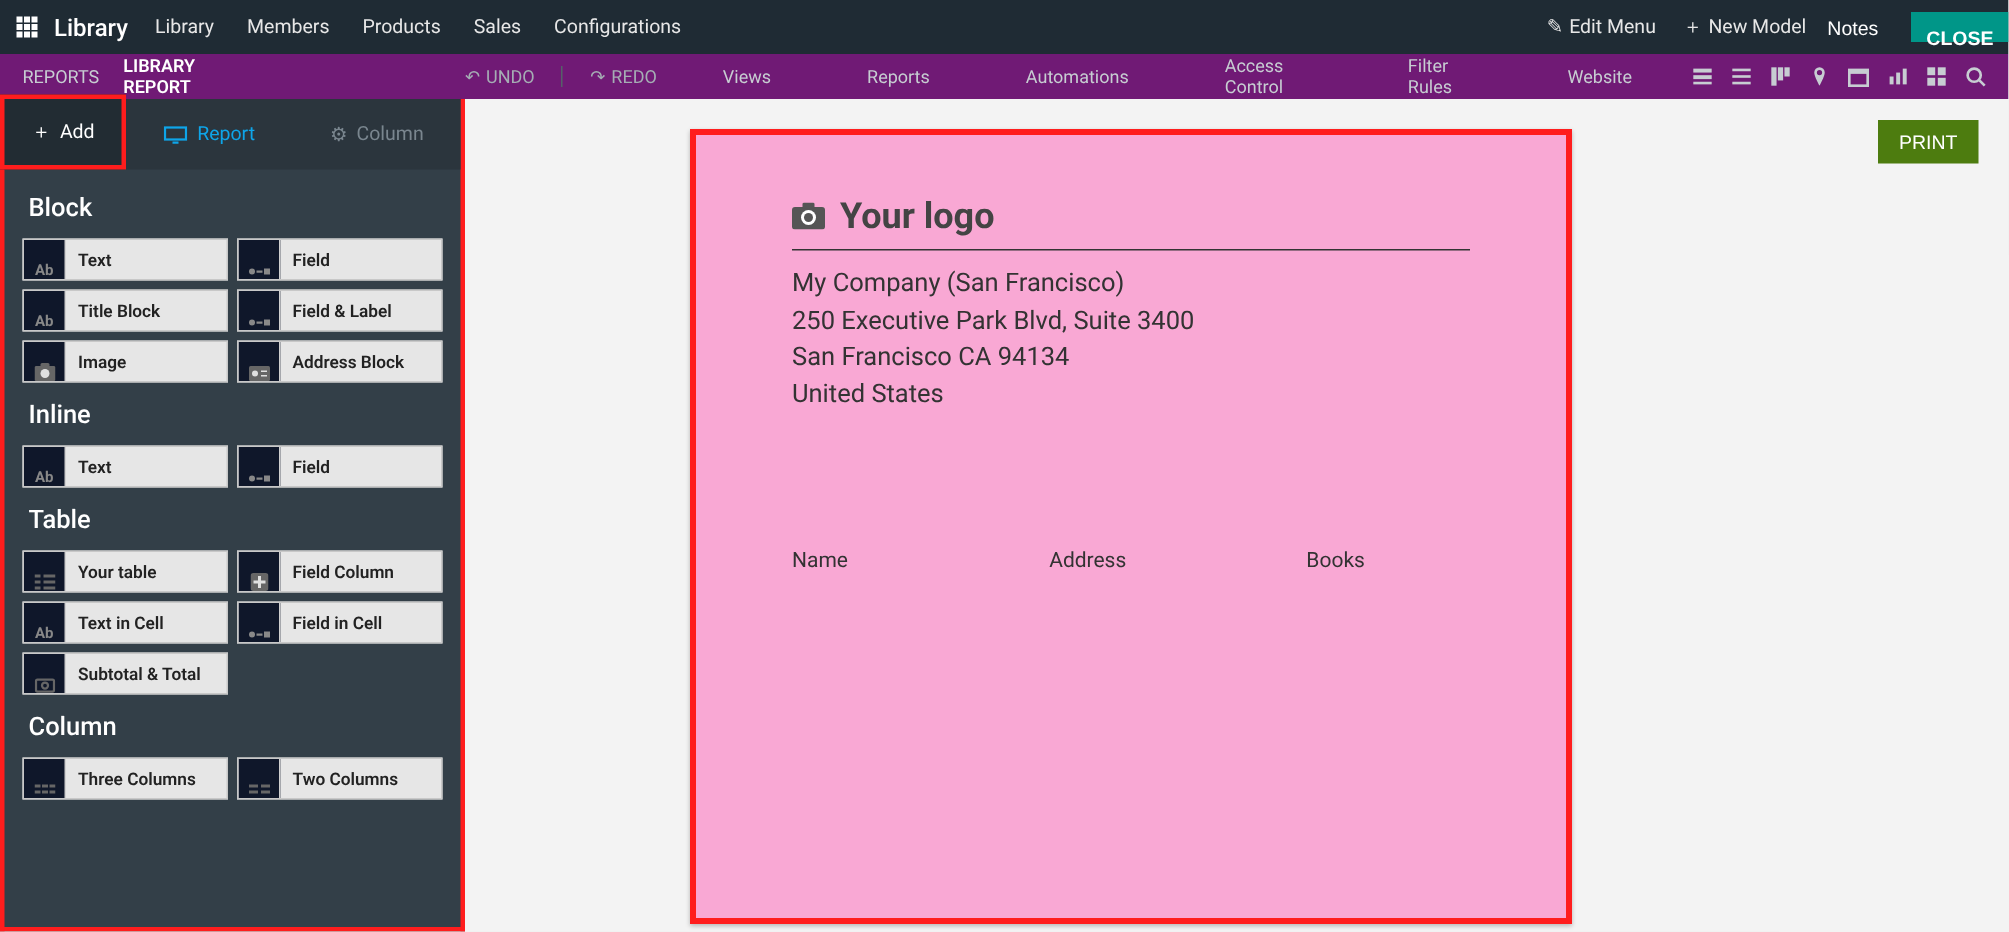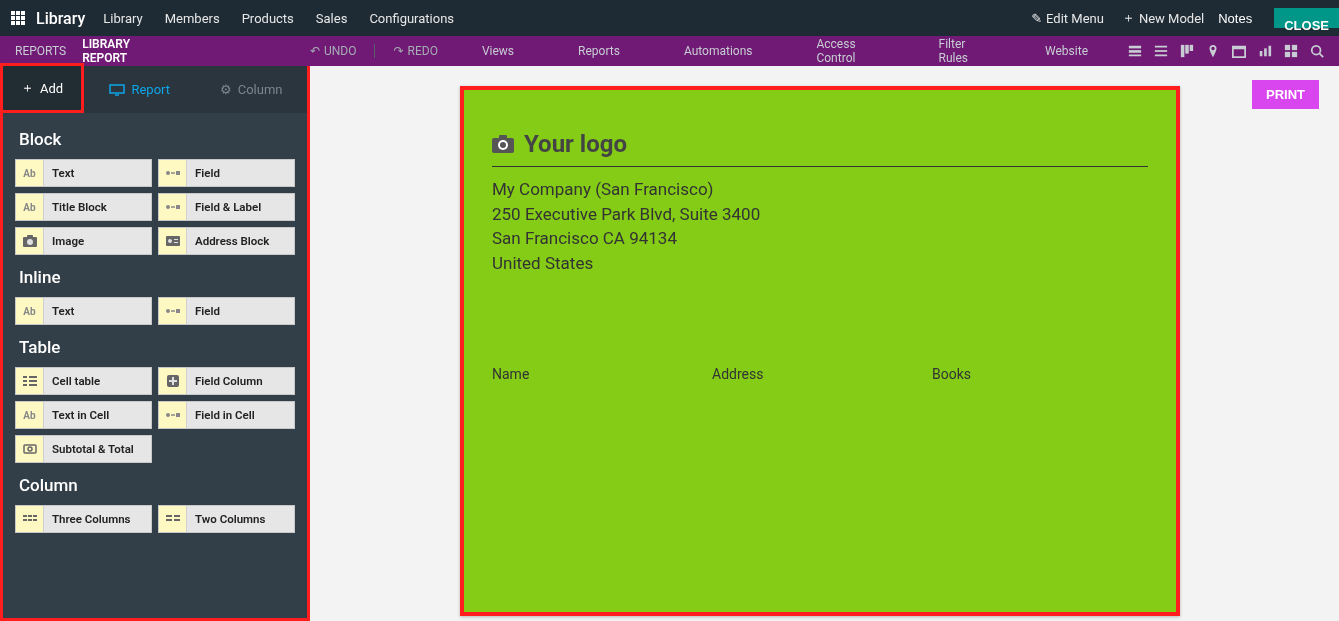--- a/index.html
+++ b/index.html
@@ -113,23 +113,23 @@
     height:28px;
     border:1px solid #c8c8c8;
     display:flex;
     align-items:center;
     font-size:12px;
     cursor:grab;
     overflow:hidden;
   }
   .block-item .ico {
     width:28px; height:100%;
-    display:flex; align-items:center; justify-content:center;
+    display:flex; align-items:flex-end; justify-content:center;
     border-right:1px solid #d0d0d0;
-    background:#fef9c3;
+    background:#0f172a;
     flex-shrink:0;
   }
   .block-item .lbl {
     padding:0 8px;
     font-weight:600;
     font-size:11.5px;
     white-space:nowrap;
   }
 
   
@@ -142,26 +142,26 @@
   }
 
   
   .canvas-area {
     flex:1;
     background:#f3f3f3;
     position:relative;
     padding:20px 0 0 150px;
   }
   .page {
-    width:720px;
+    width:588px;
     min-height:530px;
-    background:#84cc16;
+    background:#f9a8d4;
     box-shadow:0 1px 3px rgba(0,0,0,0.25);
     border:4px solid #ff1d1d;
-    padding:40px 28px;
+    padding:40px 64px;
     position:relative;
   }
   .logo-row {
     display:flex;
     align-items:center;
     gap:10px;
     border-bottom:1px solid #333;
     padding-bottom:8px;
   }
   .logo-row .cam {
@@ -186,25 +186,25 @@
     color:#333;
   }
   .table-head div:nth-child(1){ width:220px; }
   .table-head div:nth-child(2){ width:220px; }
   .table-head div:nth-child(3){ width:140px; }
 
   .print-btn {
     position:absolute;
     right:20px;
     top:80px;
-    background:#d946ef;
+    background:#4d7c0f;
     color:#fff;
     border:none;
     padding:7px 14px;
-    font-weight:700;
+    font-weight:400;
     font-size:13px;
     cursor:pointer;
   }
 
   svg { display:block; }
 </style>
 </head>
 <body>
 
 <div class="topnav">
@@ -408,21 +408,21 @@
           <span class="ico">
               <svg width="14" height="12" viewBox="0 0 14 12" fill="#666">
                 <rect x="0" y="1" width="4" height="2"></rect>
                 <rect x="6" y="1" width="8" height="2"></rect>
                 <rect x="0" y="5" width="4" height="2"></rect>
                 <rect x="6" y="5" width="8" height="2"></rect>
                 <rect x="0" y="9" width="4" height="2"></rect>
                 <rect x="6" y="9" width="8" height="2"></rect>
               </svg>
             </span>
-          <span class="lbl">Cell table</span>
+          <span class="lbl">Your table</span>
         </div>
         <div class="block-item">
           <span class="ico">
               <svg width="12" height="12" viewBox="0 0 12 12" fill="#666">
                 <rect x="0" y="0" width="12" height="12" rx="2"></rect>
                 <rect x="5" y="2" width="2" height="8" fill="#e0e0e0"></rect>
                 <rect x="2" y="5" width="8" height="2" fill="#e0e0e0"></rect>
               </svg>
             </span>
           <span class="lbl">Field Column</span>

